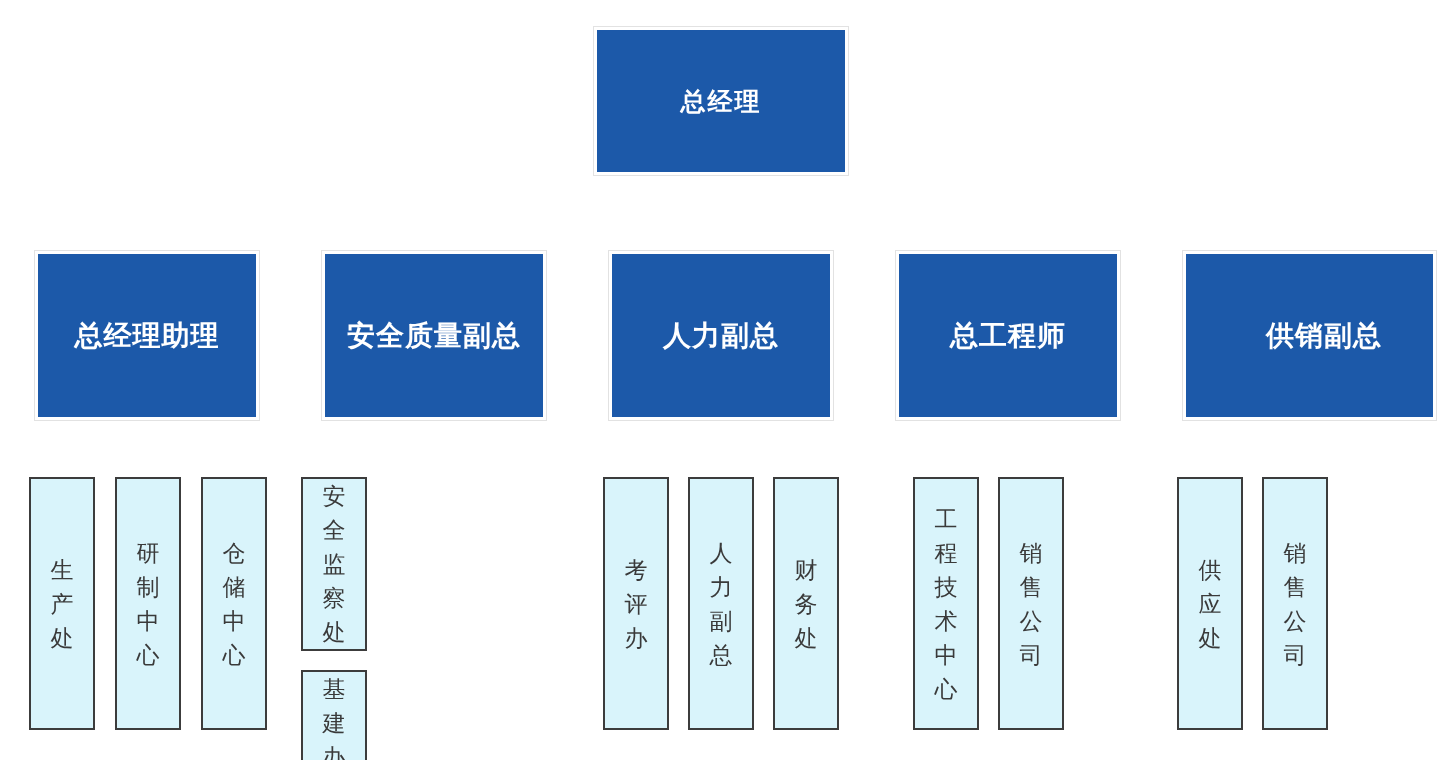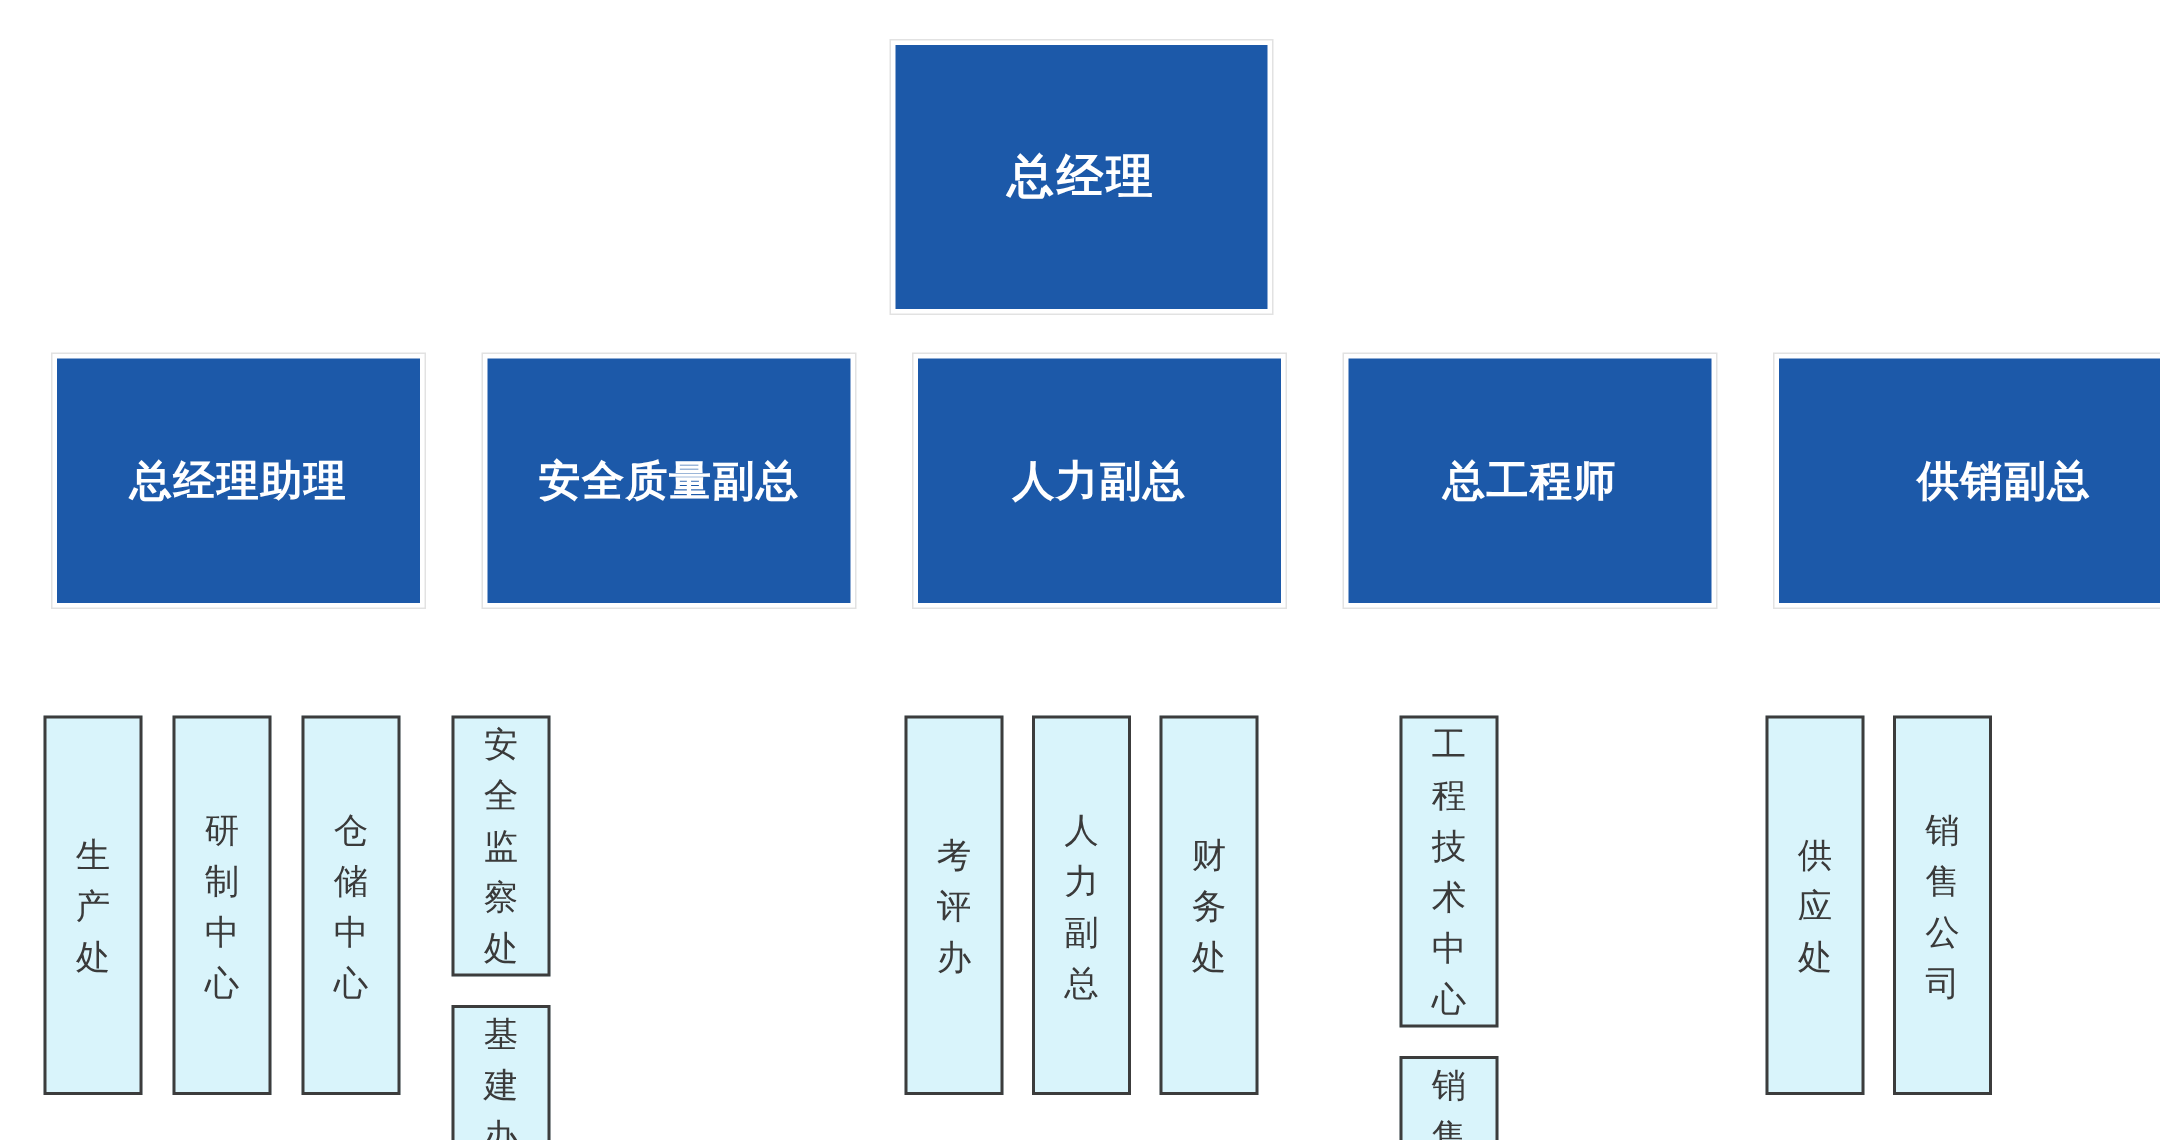--- a/index.html
+++ b/index.html
@@ -28,48 +28,48 @@
     outline-offset: 3px;
   }
   .blue-label {
     font-weight: bold;
     white-space: nowrap;
   }
   .root {
     left: 597px;
     top: 30px;
     width: 248px;
-    height: 176px;
-    font-size: 31px;
+    height: 142px;
+    font-size: 25px;
     letter-spacing: 2px;
   }
   .branch {
-    top: 239px;
-    width: 242px;
+    top: 254px;
+    width: 218px;
     height: 163px;
     font-size: 28px;
     letter-spacing: 1px;
   }
   .b0 { left: 38px; }
   .b1 { left: 325px; }
   .b2 { left: 612px; }
   .b3 { left: 899px; }
   .b4 { left: 1186px; padding-left: 29px; }
   
   .group {
     position: absolute;
     top: 477px;
     height: 253px;
     display: flex;
     gap: 19px;
   }
   .g0 { left: 29px; gap: 20px; }
   .g1 { left: 301px; flex-direction: column; }
   .g2 { left: 603px; }
-  .g3 { left: 933px; flex-direction: column; }
+  .g3 { left: 913px; }
   .g4 { left: 1177px; }
   .dept {
     box-sizing: border-box;
     width: 66px;
     height: 253px;
     background: #d9f4fb;
     border: 2px solid #3c3c3c;
     display: flex;
     align-items: center;
     justify-content: center;

